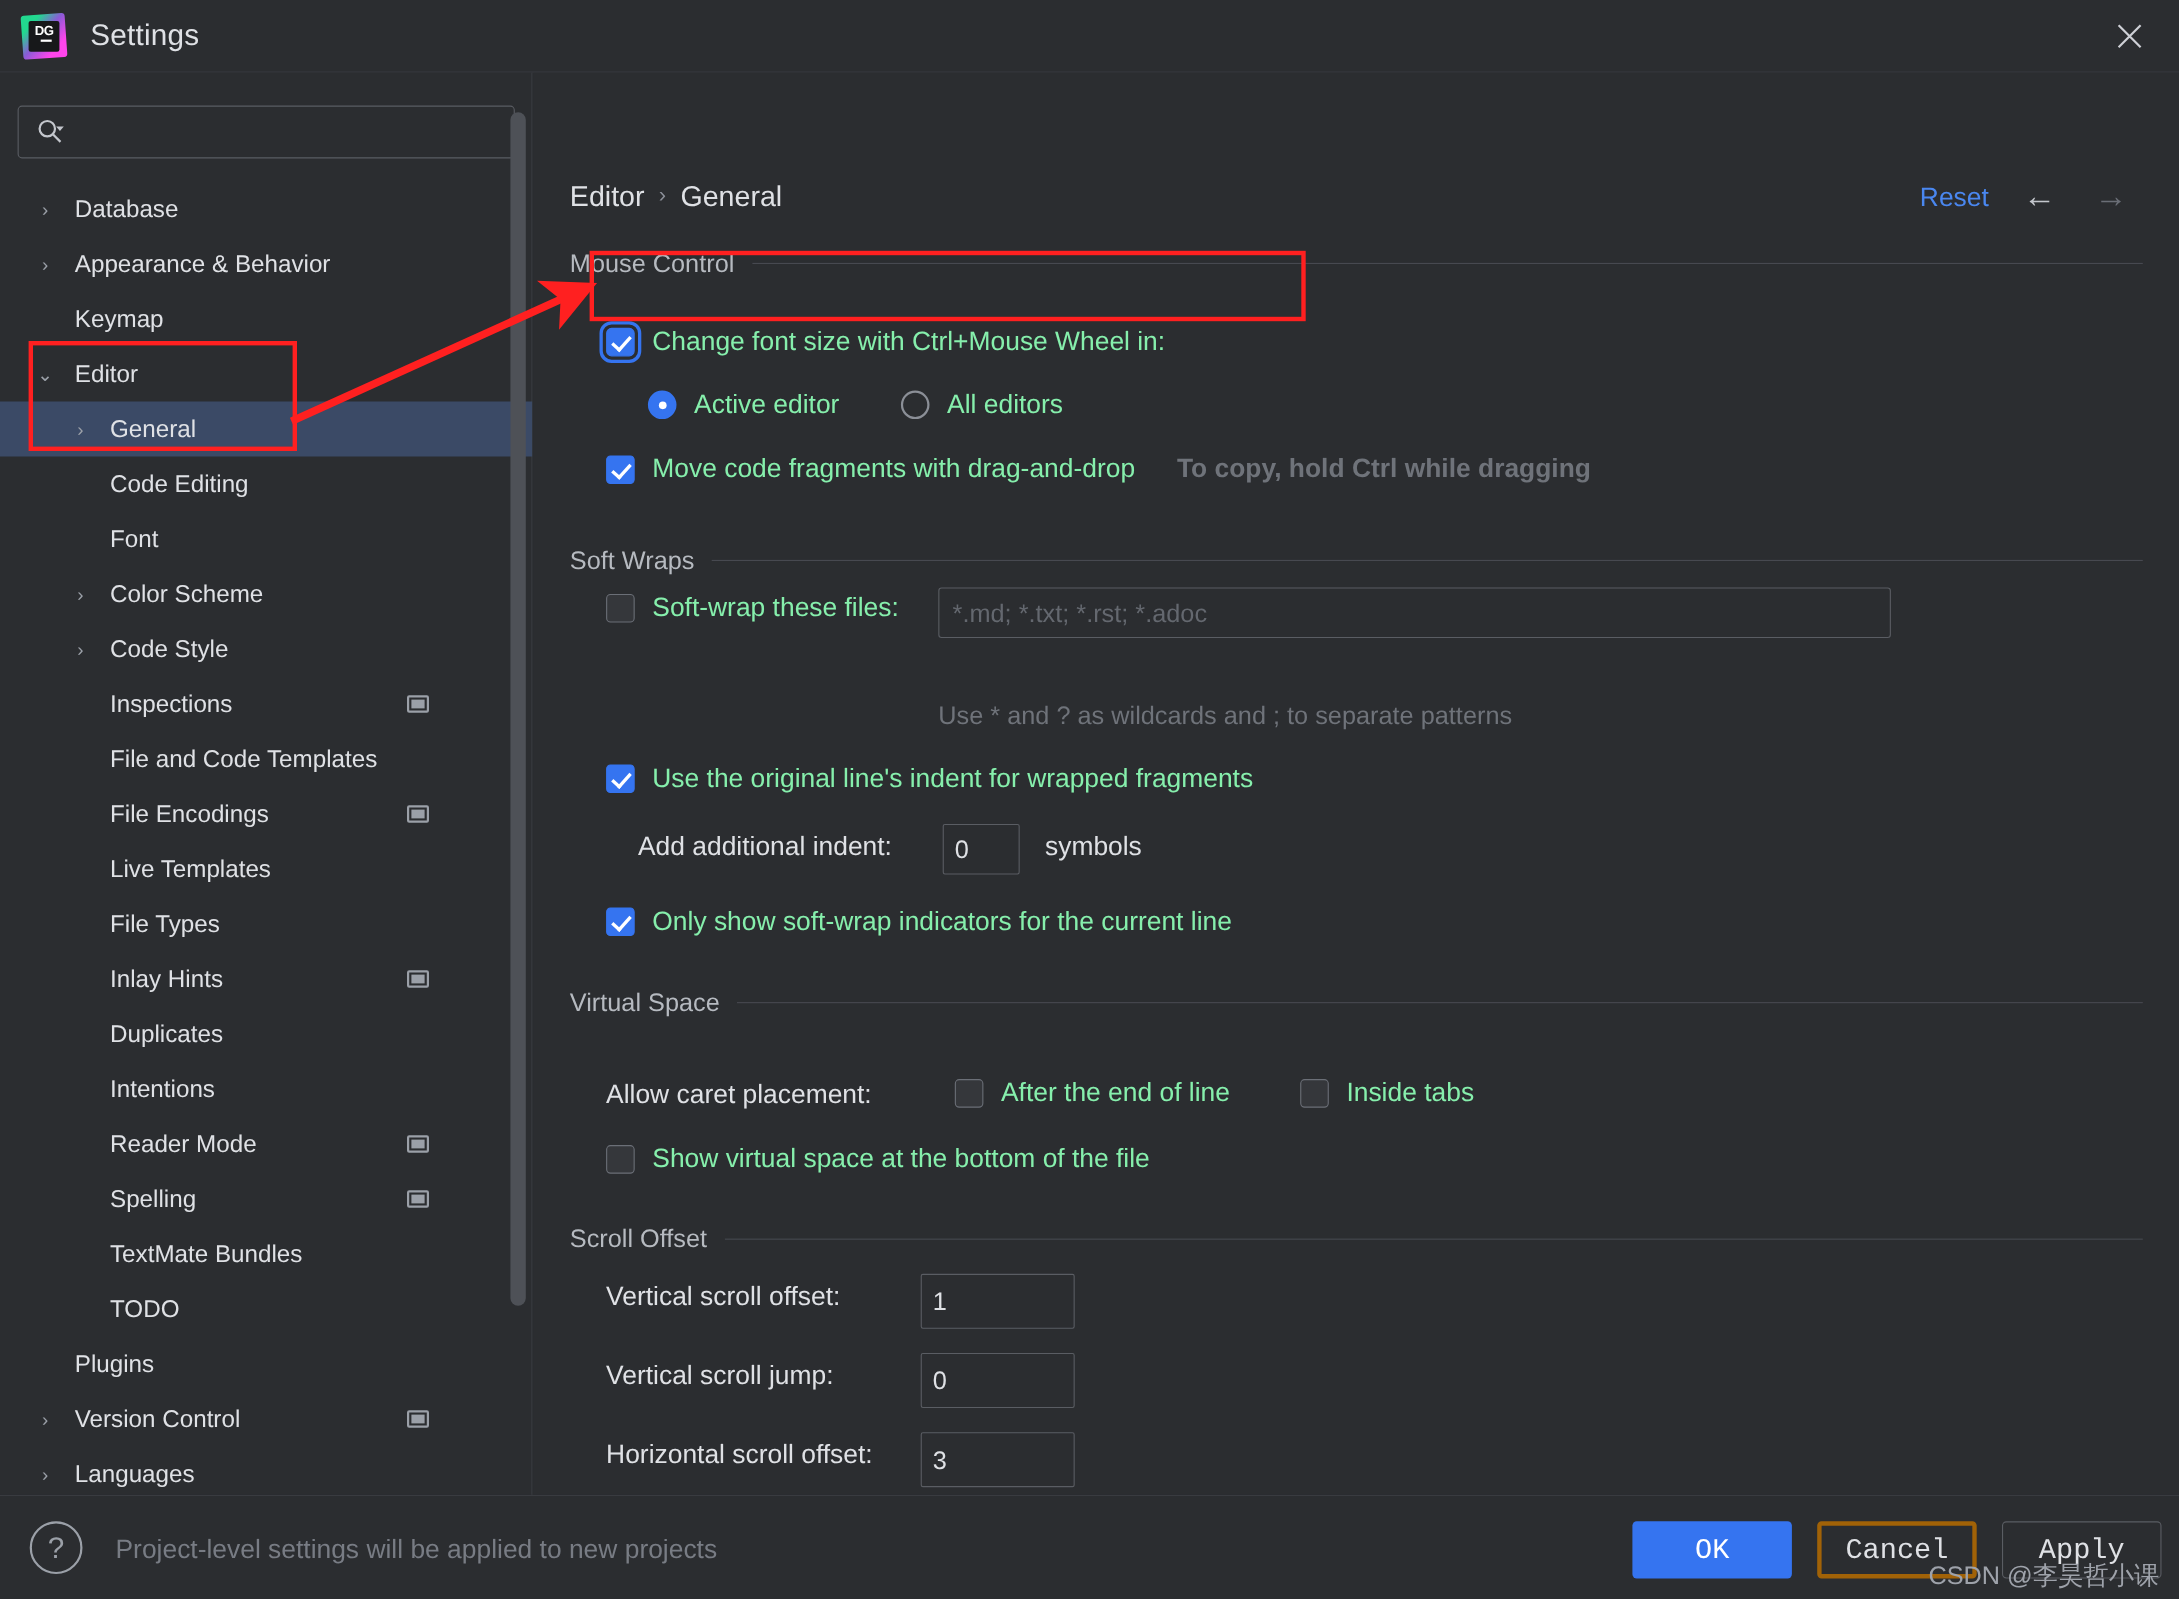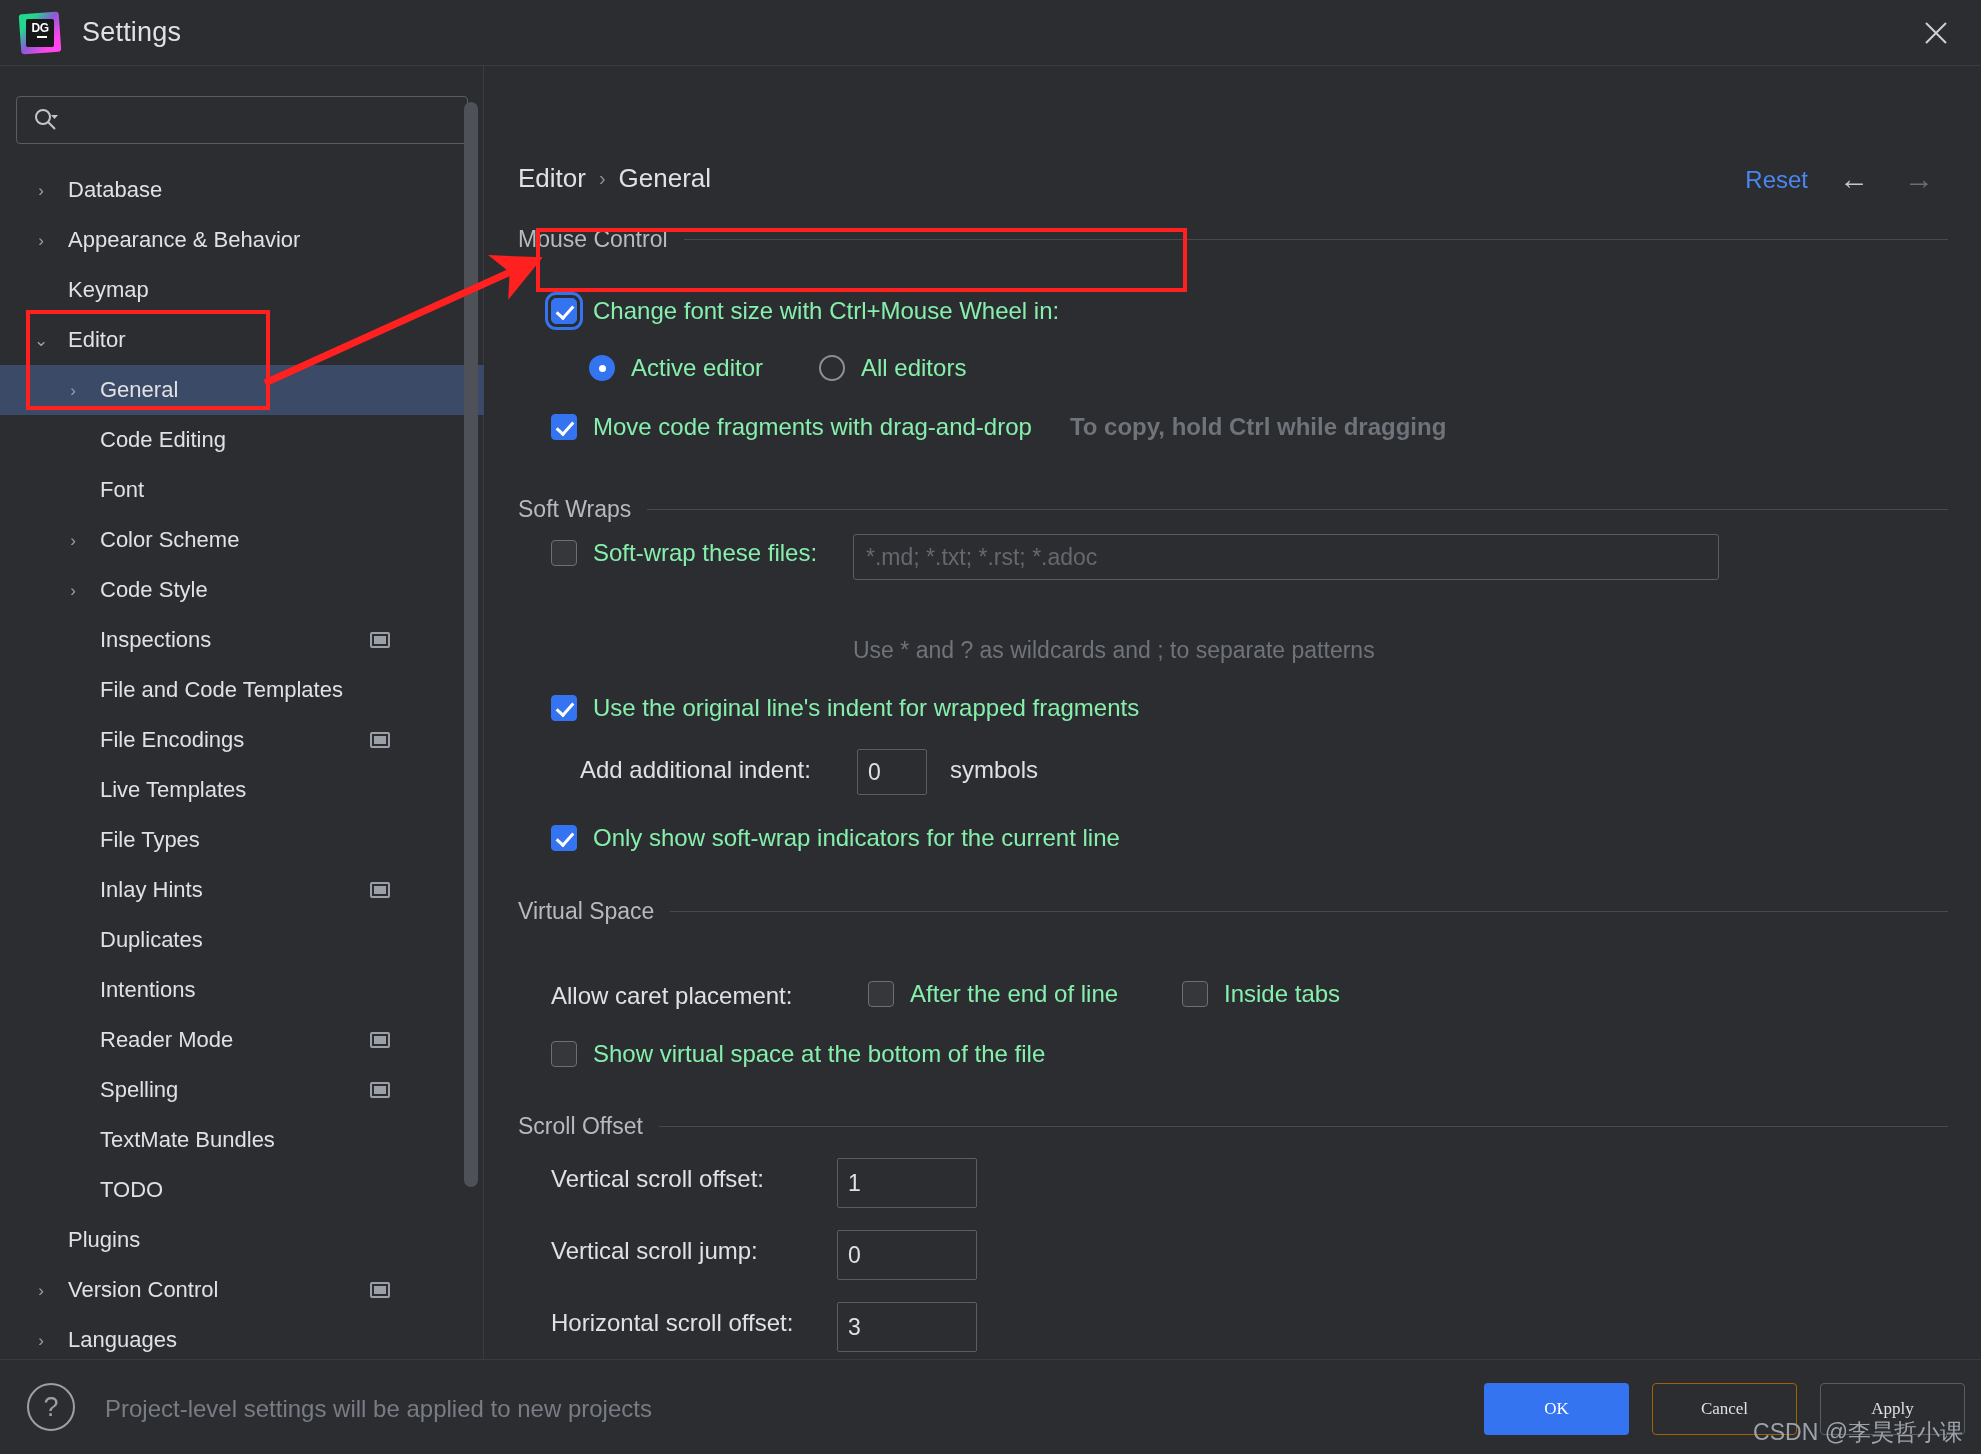--- a/index.html
+++ b/index.html
@@ -177,25 +177,25 @@
     position: absolute; left: 27px; top: 23px; width: 48px; height: 48px;
     border-radius: 50%; border: 2px solid #9ba0a8; color: #9ba0a8;
     font-size: 27px; display: flex; align-items: center; justify-content: center;
     cursor: pointer;
   }
   .bottom-note {
     position: absolute; left: 105px; top: 35px; font-size: 24px; color: #787c84;
   }
   .btn {
     position: absolute; top: 23px; height: 52px; border-radius: 4px;
-    font-size: 17px; font-family: Liberation Serif, serif; cursor: pointer;
+    font-size: 26px; font-family: Liberation Mono, monospace; cursor: pointer;
     display: flex; align-items: center; justify-content: center;
   }
   .btn-ok     { left: 1484px; width: 145px; background: #3574f0; color: #fff; border: none; }
-  .btn-cancel { left: 1652px; width: 145px; background: transparent; color: #dfe1e5; border: 1px solid #a16207; }
+  .btn-cancel { left: 1652px; width: 145px; background: transparent; color: #dfe1e5; border: 4px solid #a16207; }
   .btn-apply  { left: 1820px; width: 145px; background: transparent; color: #dfe1e5; border: 1px solid #5a5d63; }
   .watermark {
     position: absolute; right: 18px; bottom: 6px; font-size: 23px; color: #9ea2aa;
   }
 
   
   .anno-box {
     position: absolute; border: 4px solid #ff2020; pointer-events: none; z-index: 40;
   }
   #anno-sidebar { left: 26px; top: 310px; width: 244px; height: 100px; }

